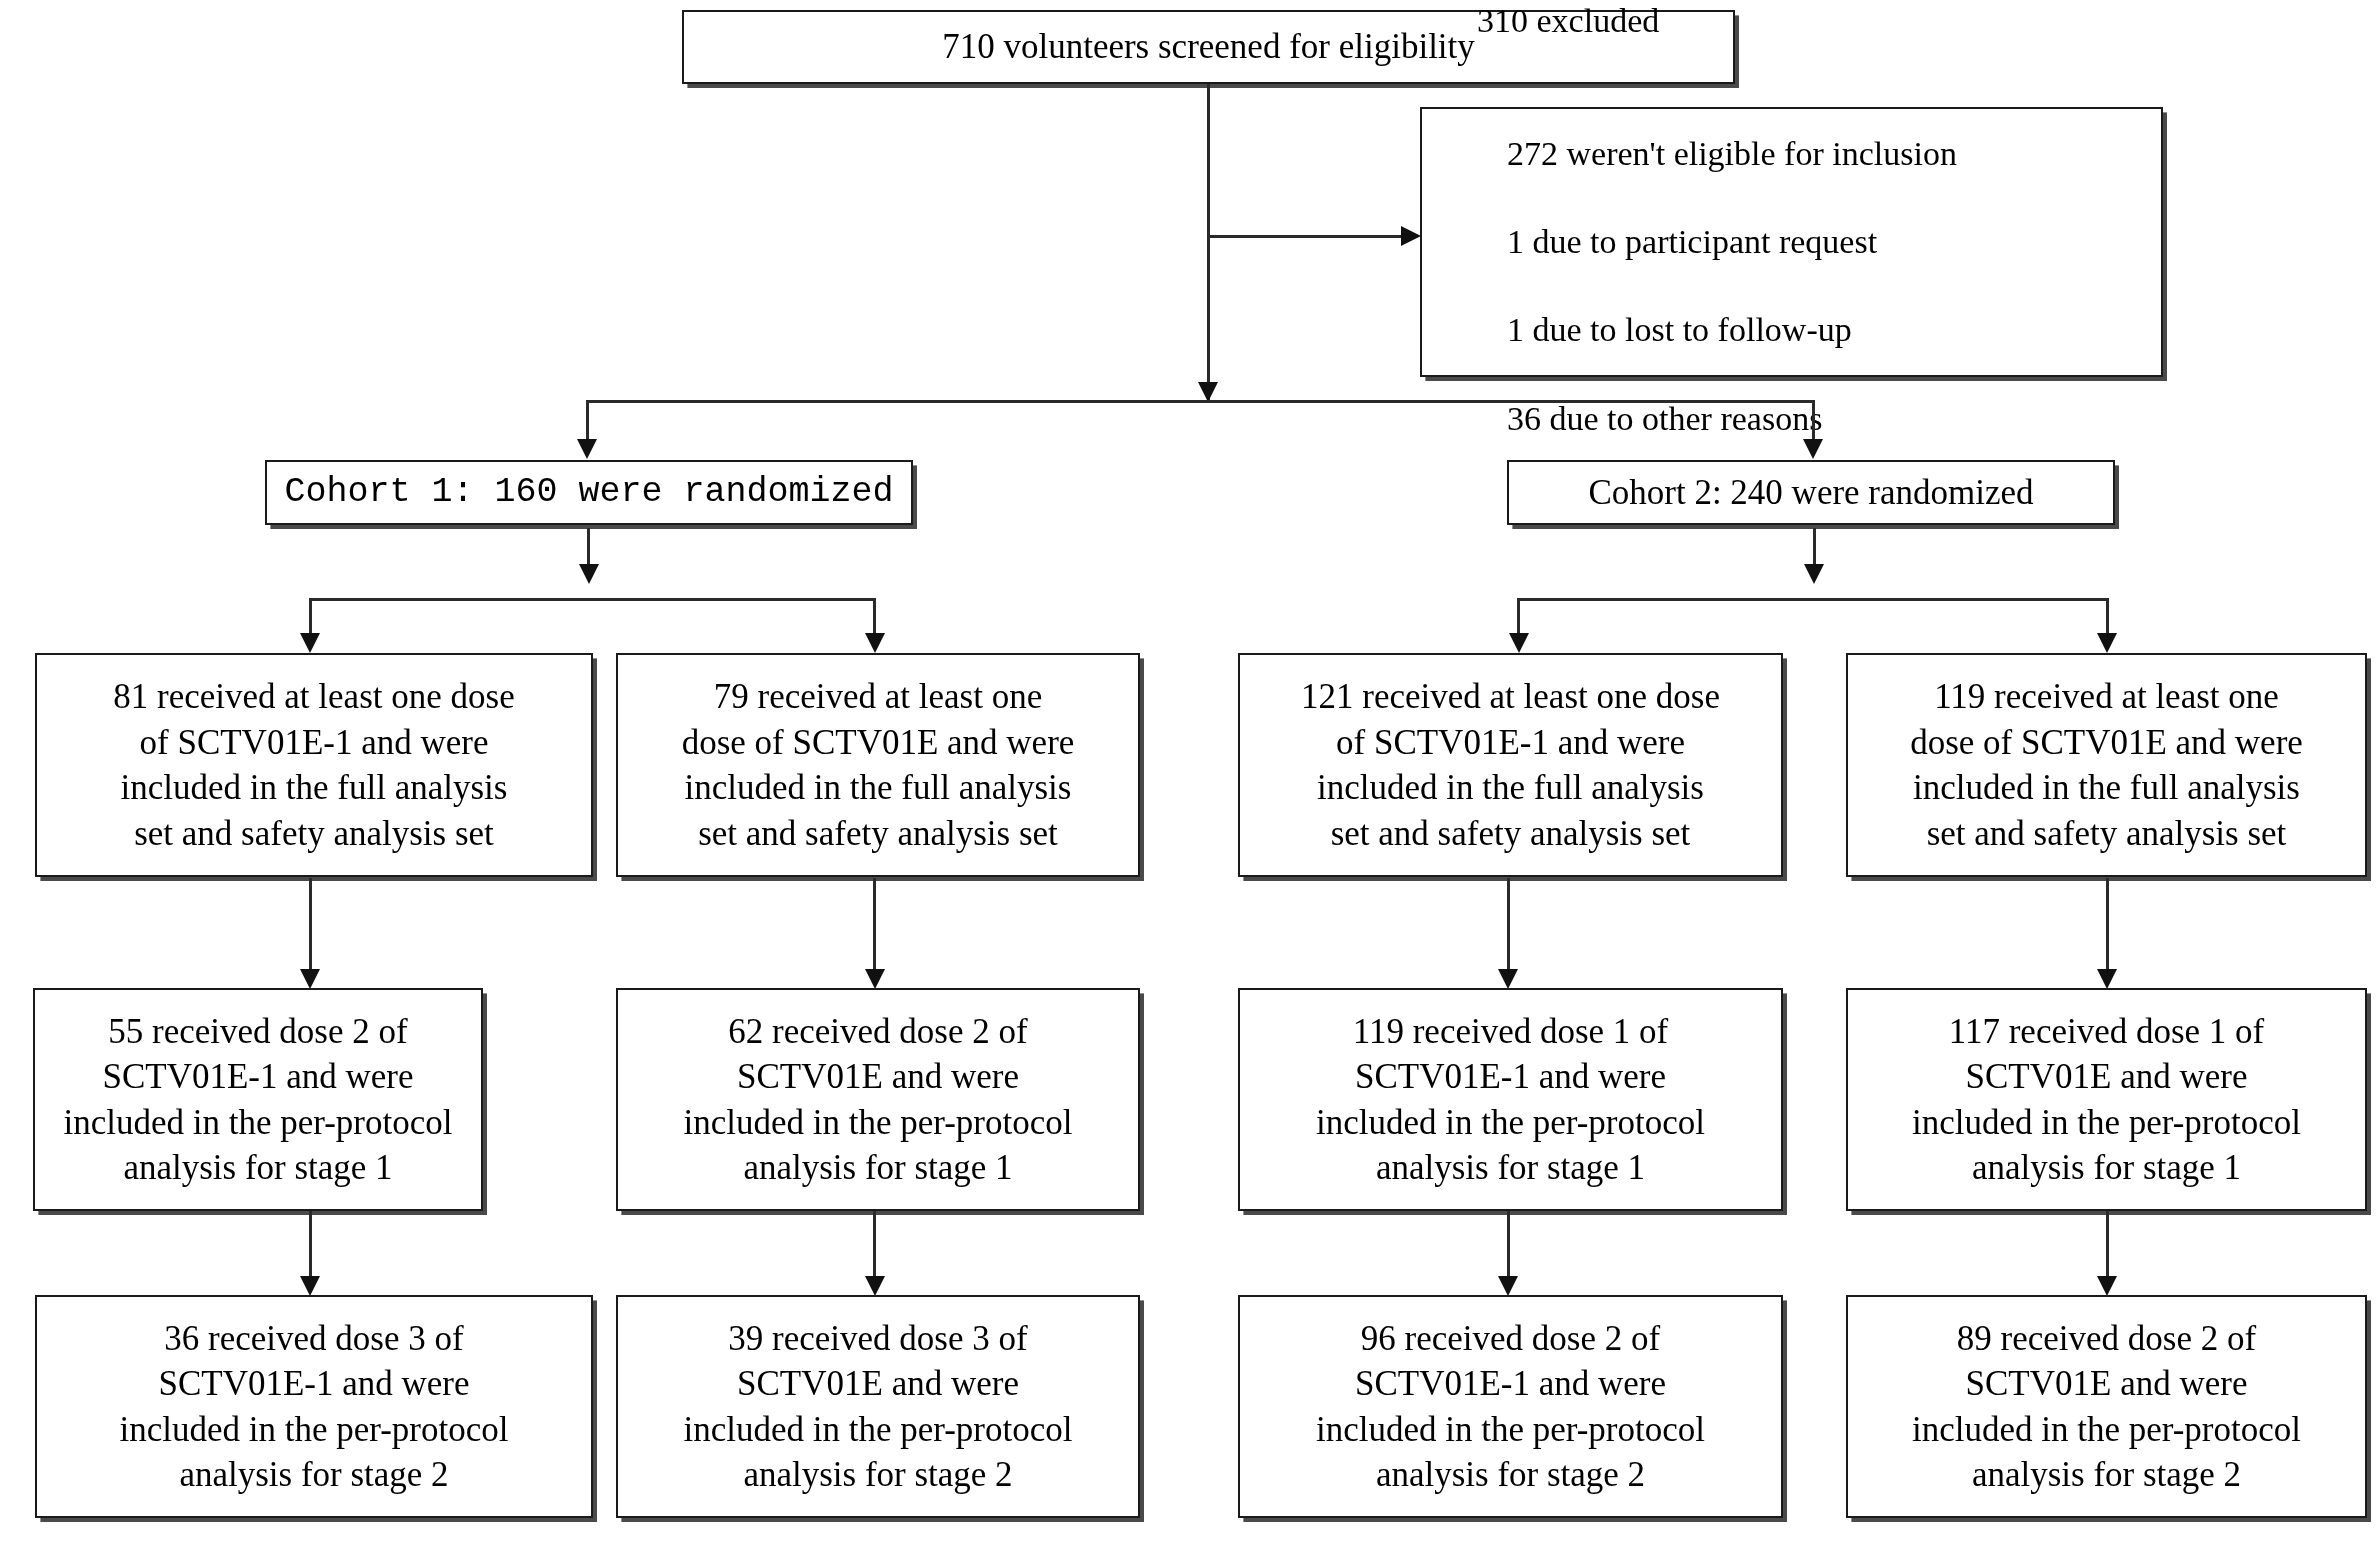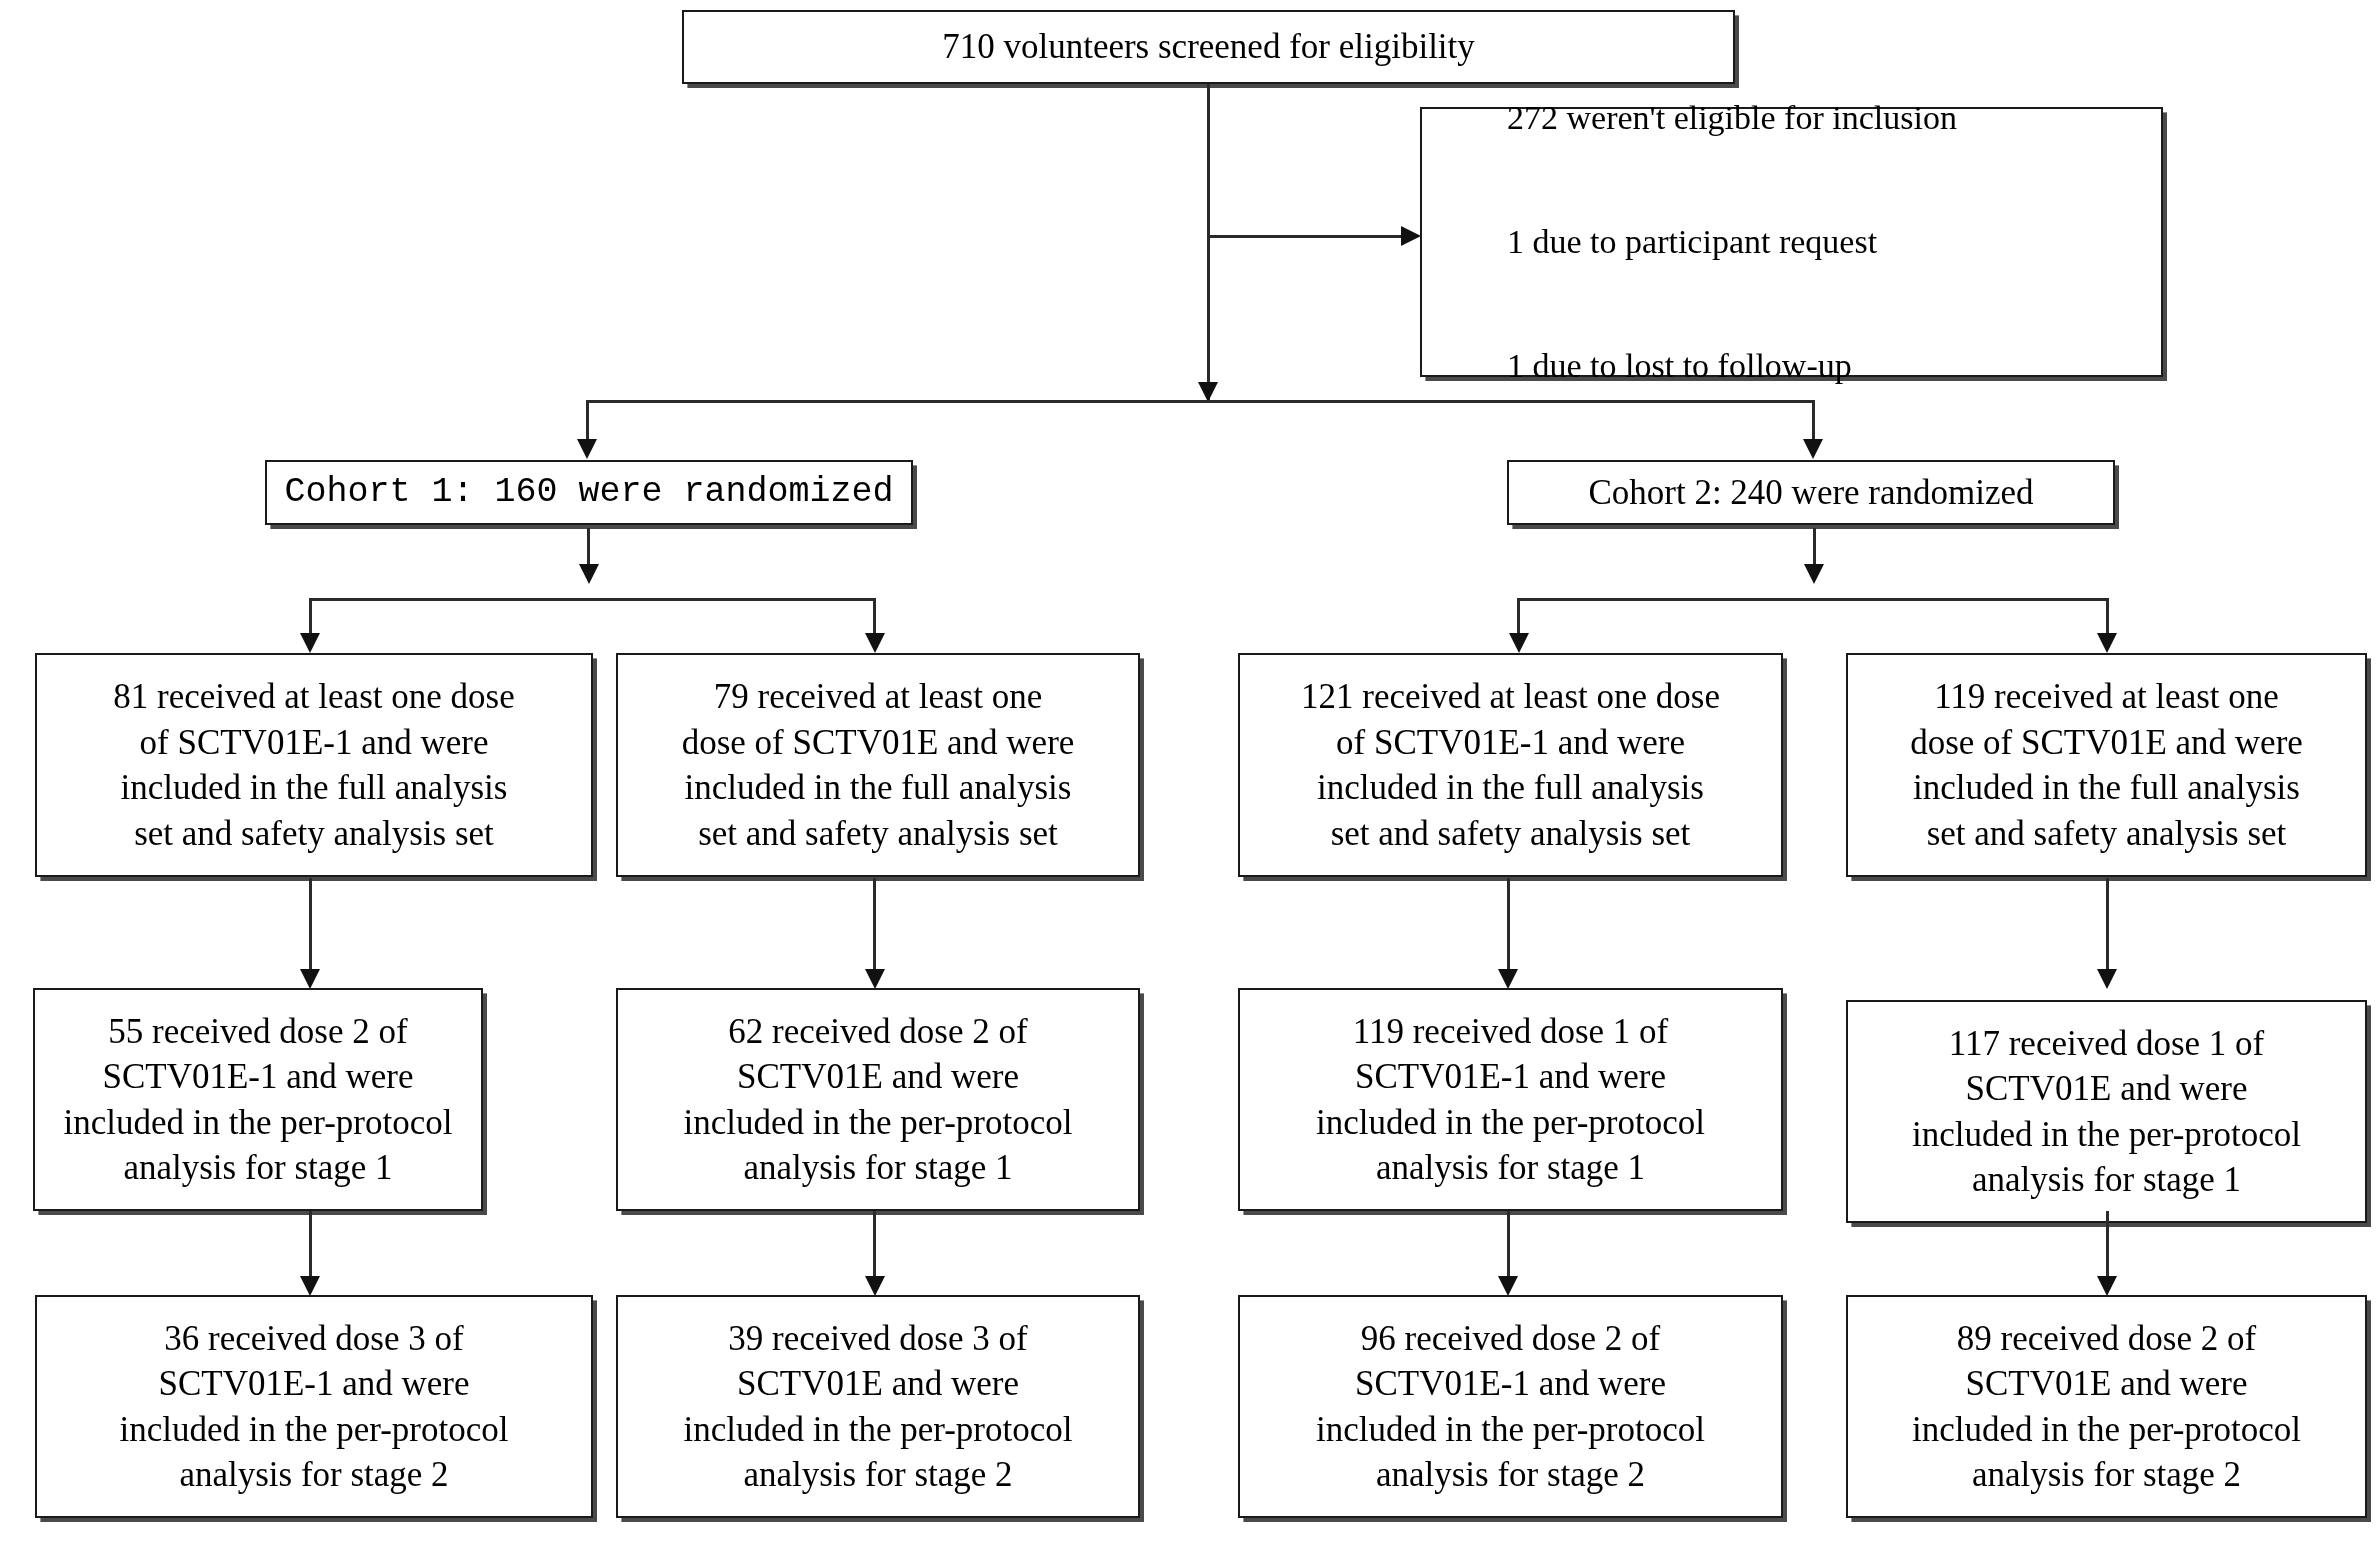--- a/index.html
+++ b/index.html
@@ -44,21 +44,20 @@
   }
   .excluded-head {
     display: block;
   }
   .excluded-list {
     display: block;
     padding-left: 30px;
   }
   .excluded-list span {
     display: block;
-    margin-top: 36px;
   }
 
   
   .vline {
     position: absolute;
     width: 2.7px;
     background: #2a2a2a;
   }
   .hline {
     position: absolute;
@@ -184,21 +183,21 @@
 SCTV01E and were
 included in the per-protocol
 analysis for stage 1</span>
   </div>
   <div class="node" style="left:1238px; top:988px; width:545px; height:223px;justify-content:center;">
     <span class="txt">119 received dose 1 of
 SCTV01E-1 and were
 included in the per-protocol
 analysis for stage 1</span>
   </div>
-  <div class="node" style="left:1846px; top:988px; width:521px; height:223px;margin-top:12px;">
+  <div class="node" style="left:1846px; top:988px; width:521px; height:223px;">
     <span class="txt">117 received dose 1 of
 SCTV01E and were
 included in the per-protocol
 analysis for stage 1</span>
   </div>
 
   <div class="vline" style="left:309px; top:1211px; height:76px;"></div>
   <div class="arrow-down" style="left:300px; top:1276px;"></div>
   <div class="vline" style="left:873px; top:1211px; height:76px;"></div>
   <div class="arrow-down" style="left:865px; top:1276px;"></div>

